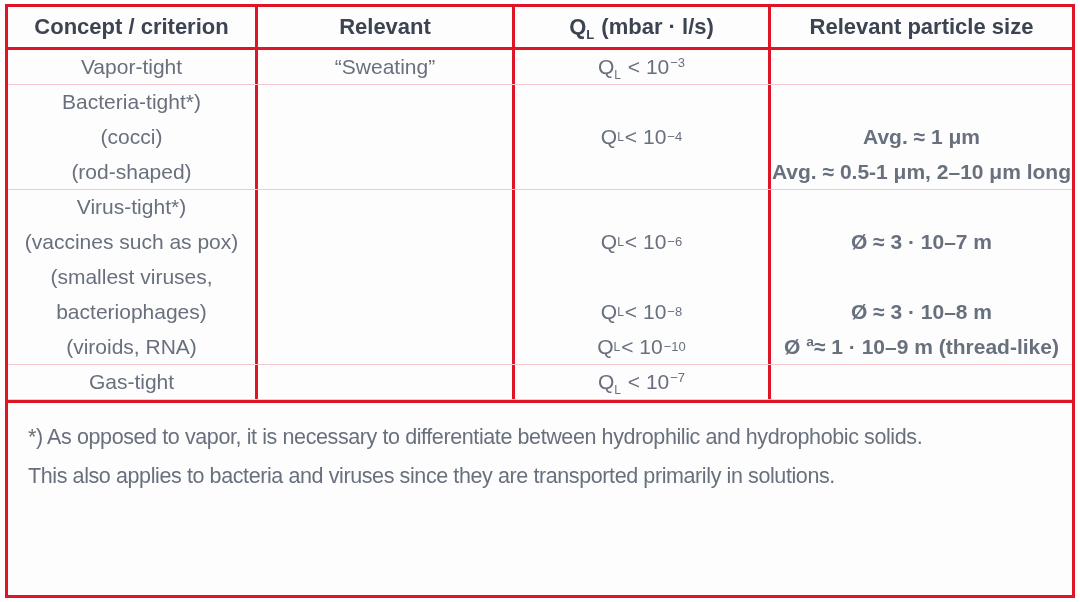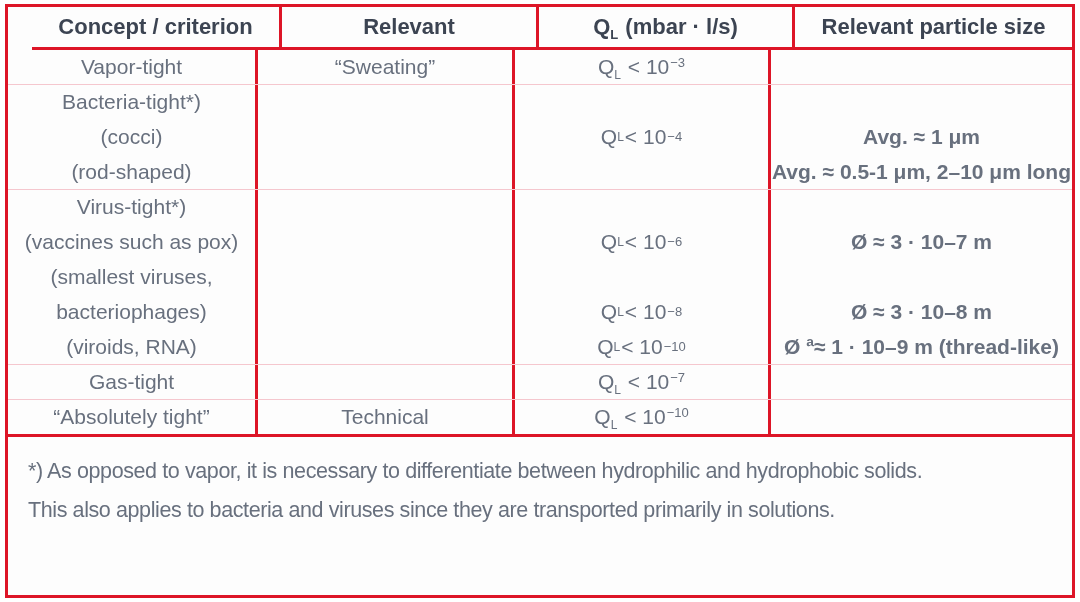--- a/index.html
+++ b/index.html
@@ -28,21 +28,21 @@
   }
   .cell{
     border-right:3px solid var(--red);
     display:flex;align-items:center;justify-content:center;
     color:var(--body);
     font-size:21px;
     overflow:hidden;
     white-space:nowrap;
   }
   .cell.last{border-right:none;font-weight:bold;}
-  .thead{border-bottom:3px solid var(--red);margin-left:24px;}
+  .thead{border-bottom:3px solid var(--red);}
   .thead .cell{
     height:40px;
     font-weight:bold;
     font-size:22px;
     color:var(--head);
   }
   .body-row{border-bottom:1px solid var(--pink);}
   .body-row.last-row{border-bottom:none;}
   .h35 .cell{height:34px;}
   .g3 .cell{height:104px;}
@@ -191,33 +191,19 @@
         <span></span>
       </div>
     <div class="cell">
       <span><span>Q</span><sub class="q-sub">L</sub><span> &lt; 10</span><sup class="q-exp">−7</sup></span>
     </div>
     <div class="cell last">
         <span></span>
       </div>
   </div>
 
-  <div class="row body-row h35 last-row">
-    <div class="cell">
-        <span>“Absolutely tight”</span>
-      </div>
-    <div class="cell">
-        <span>Technical</span>
-      </div>
-    <div class="cell">
-      <span><span>Q</span><sub class="q-sub">L</sub><span> &lt; 10</span><sup class="q-exp">−10</sup></span>
-    </div>
-    <div class="cell last">
-        <span></span>
-      </div>
-  </div>
 
   <div class="tfoot">
     <div class="fline">*) As opposed to vapor, it is necessary to differentiate between hydrophilic and hydrophobic solids.</div>
     <div class="fline">This also applies to bacteria and viruses since they are transported primarily in solutions.</div>
   </div>
 
 </div>
 
 </body></html>

